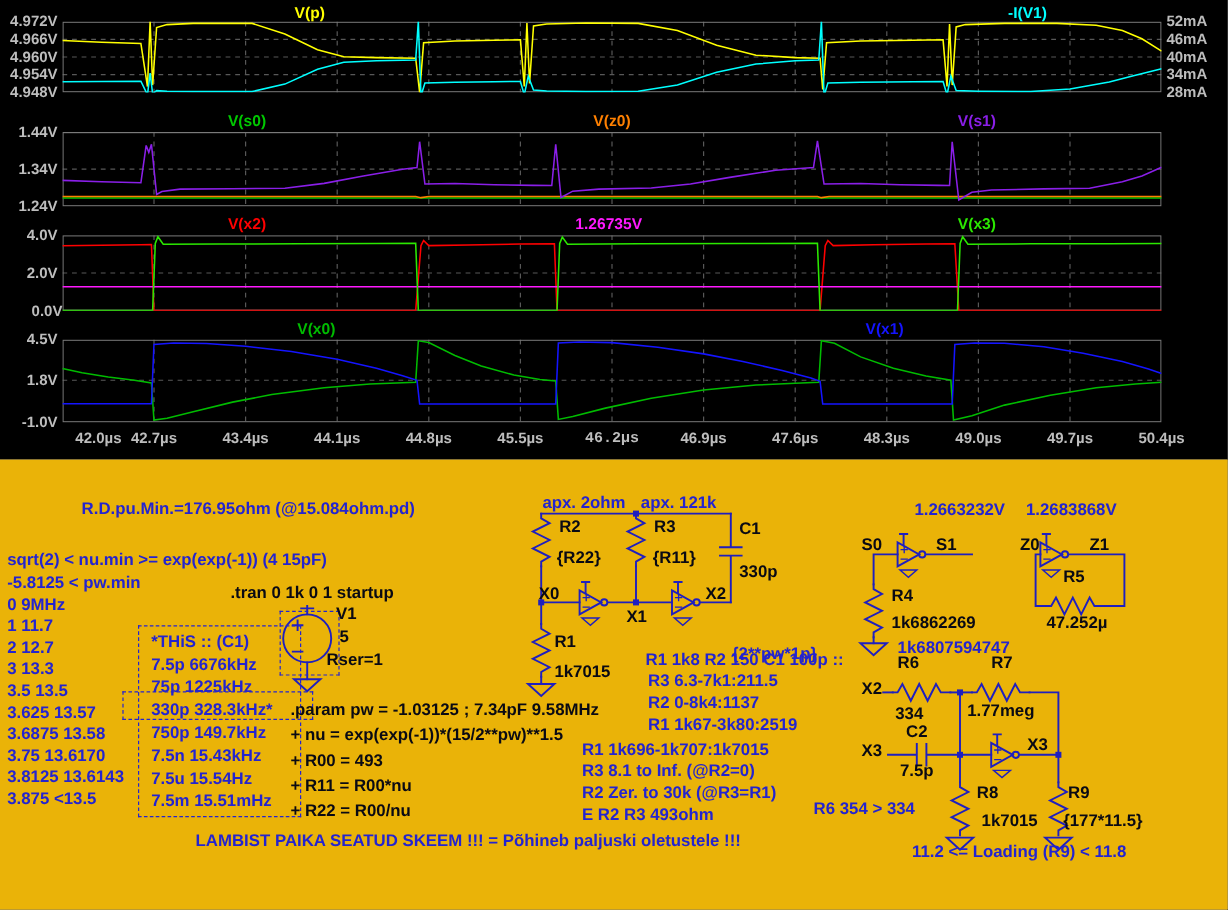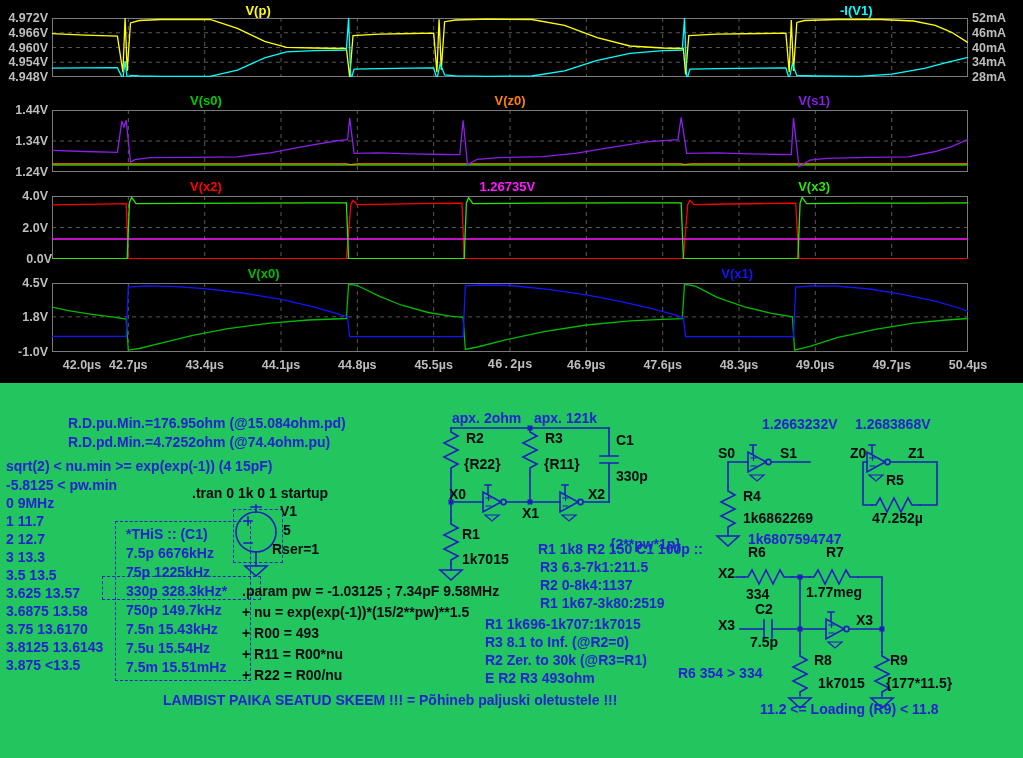--- a/index.html
+++ b/index.html
@@ -4,21 +4,21 @@
 <style>
   html,body{margin:0;padding:0;}
   body{width:1023px;height:758px;overflow:hidden;background:#c0c0c0;
        font-family:"Liberation Sans",sans-serif;position:relative;}
   #wave{position:absolute;left:0;top:0;width:1023px;height:383px;background:#000;}
   #wave svg{position:absolute;}
   .wt{position:absolute;color:#bdbdbd;font:bold 12.5px "Liberation Sans",sans-serif;white-space:nowrap;}
   .ytick{width:48px;text-align:right;}
   .rtick{text-align:left;}
   .ttl{position:absolute;font:bold 13px "Liberation Sans",sans-serif;text-align:center;width:140px;white-space:nowrap;}
-  #schem{position:absolute;left:0;top:383px;width:1023px;height:375px;background:#22c55e;}
+  #schem{position:absolute;left:0;top:383px;width:1023px;height:375px;background:#eab308;}
   #schem svg{position:absolute;left:0;top:0;}
   .ann{position:absolute;color:#2424cf;font:bold 14px "Liberation Sans",sans-serif;white-space:nowrap;}
   .comp{position:absolute;color:#0a0a14;font:bold 14px "Liberation Sans",sans-serif;white-space:nowrap;}
   .dash{position:absolute;border:1px dashed #2424cf;}
 </style>
 </head>
 <body>
 
 <div id="wave">
     <svg width="916" height="59" style="left: 52px; top: 18px;">
@@ -250,21 +250,20 @@
           <use href="#resv" x="882" y="652"></use>
           <use href="#gnd" x="882" y="698"></use>
         </g>
     </g>
   </svg>
 
   <div class="dash" style="left:115px;top:138px;width:134px;height:158px;"></div>
   <div class="dash" style="left:102px;top:193px;width:157px;height:22px;"></div>
   <div class="dash" style="left:233px;top:126px;width:48px;height:52px;"></div>
 <span class="ann" style="left: 68px; top: 32px;">R.D.pu.Min.=176.95ohm (@15.084ohm.pd)</span>
-    <span class="ann" style="left: 68px; top: 51px;">R.D.pd.Min.=4.7252ohm (@74.4ohm.pu)</span>
     <span class="ann" style="left: 6px; top: 75px;">sqrt(2) &lt; nu.min &gt;= exp(exp(-1)) (4 15pF)</span>
     <span class="ann" style="left: 6px; top: 94px;">-5.8125 &lt; pw.min</span>
     <span class="ann" style="left: 6px; top: 112px;">0 9MHz</span>
     <span class="ann" style="left: 6px; top: 130px;">1 11.7</span>
     <span class="ann" style="left: 6px; top: 148px;">2 12.7</span>
     <span class="ann" style="left: 6px; top: 166px;">3 13.3</span>
     <span class="ann" style="left: 6px; top: 184px;">3.5 13.5</span>
     <span class="ann" style="left: 6px; top: 202px;">3.625 13.57</span>
     <span class="ann" style="left: 6px; top: 220px;">3.6875 13.58</span>
     <span class="ann" style="left: 6px; top: 238px;">3.75 13.6170</span>

